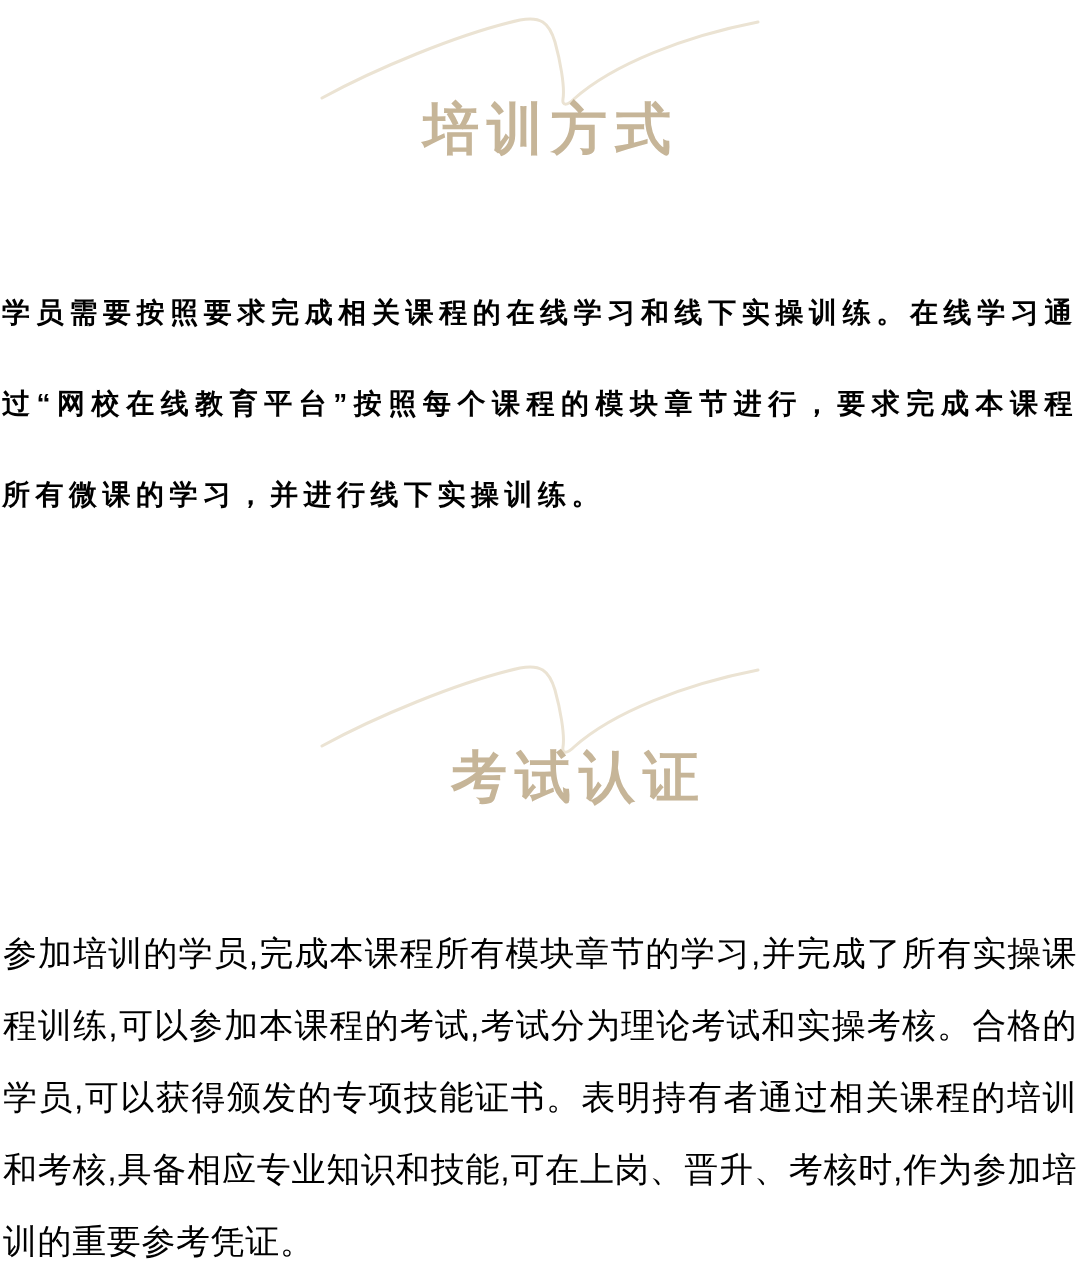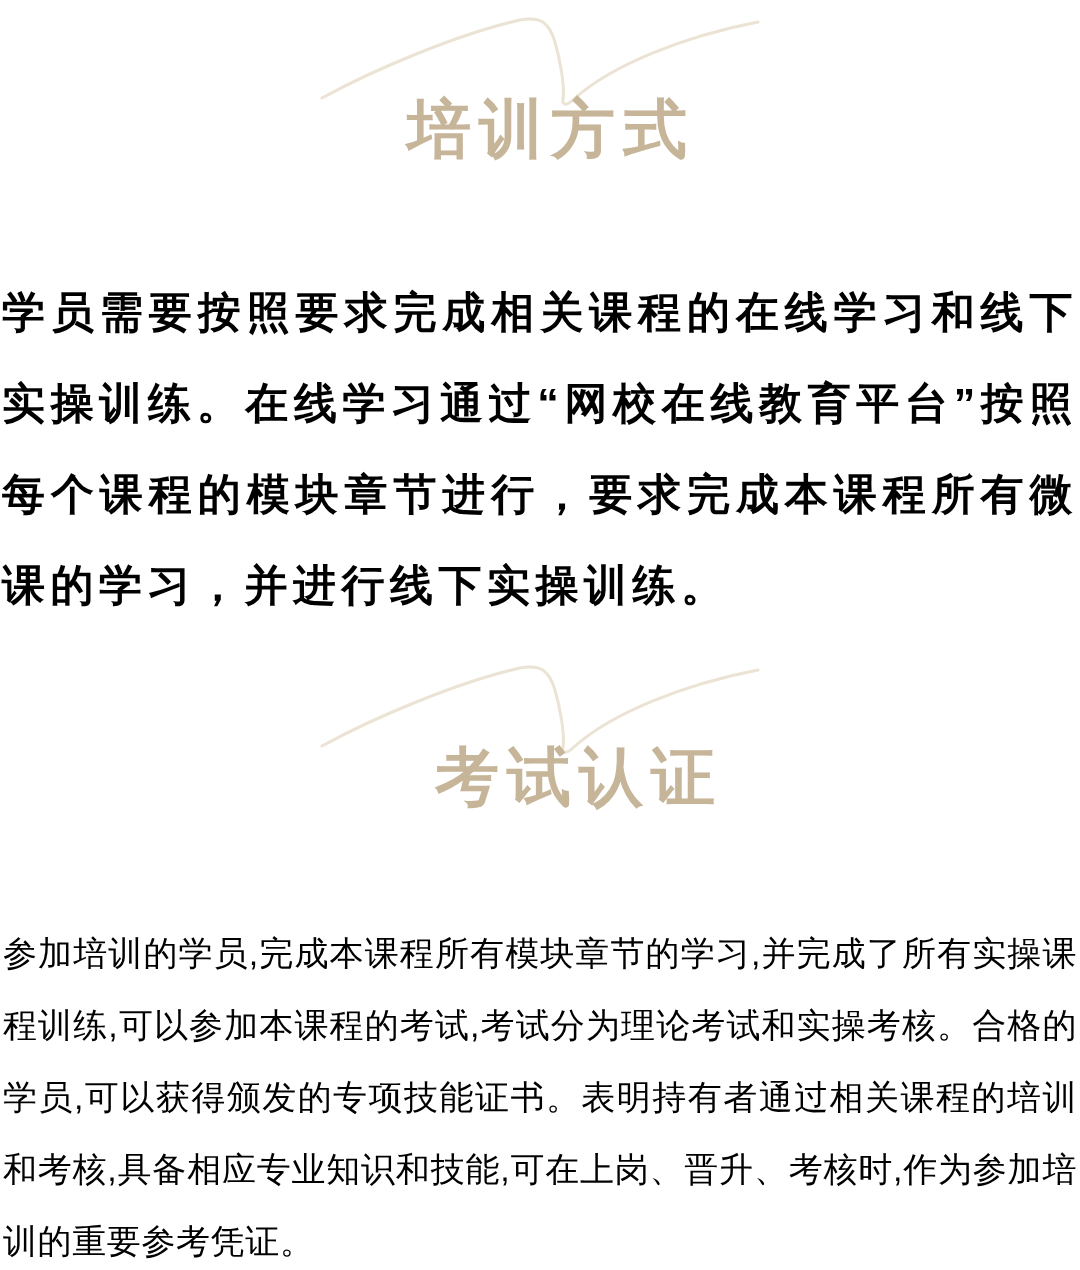--- a/index.html
+++ b/index.html
@@ -19,41 +19,41 @@
     pointer-events: none;
   }
   .swoosh-1 { top: 14px; }
   .swoosh-2 { top: 662px; }
   .section-title {
     position: absolute;
     left: 0;
     width: 100%;
     margin: 0;
     text-align: center;
-    font-size: 64px;
+    font-size: 56px;
     line-height: 62px;
     font-weight: 700;
     letter-spacing: 8px;
     padding-left: 22px;
     box-sizing: border-box;
     color: #c6b598;
   }
   .title-1 { top: 98px; }
   .title-2 { top: 746px; margin-left: 28px; }
   .body-para {
     position: absolute;
     margin: 0;
     color: #000000;
     text-align: justify;
   }
   .para-1 {
     left: 2px;
     right: 2px;
     top: 267px;
-    font-size: 43px;
+    font-size: 28px;
     line-height: 91px;
     font-weight: 600;
     letter-spacing: 5.5px;
   }
   .para-2 {
     left: 3px;
     right: 3px;
     top: 917px;
     font-size: 34px;
     line-height: 72px;

